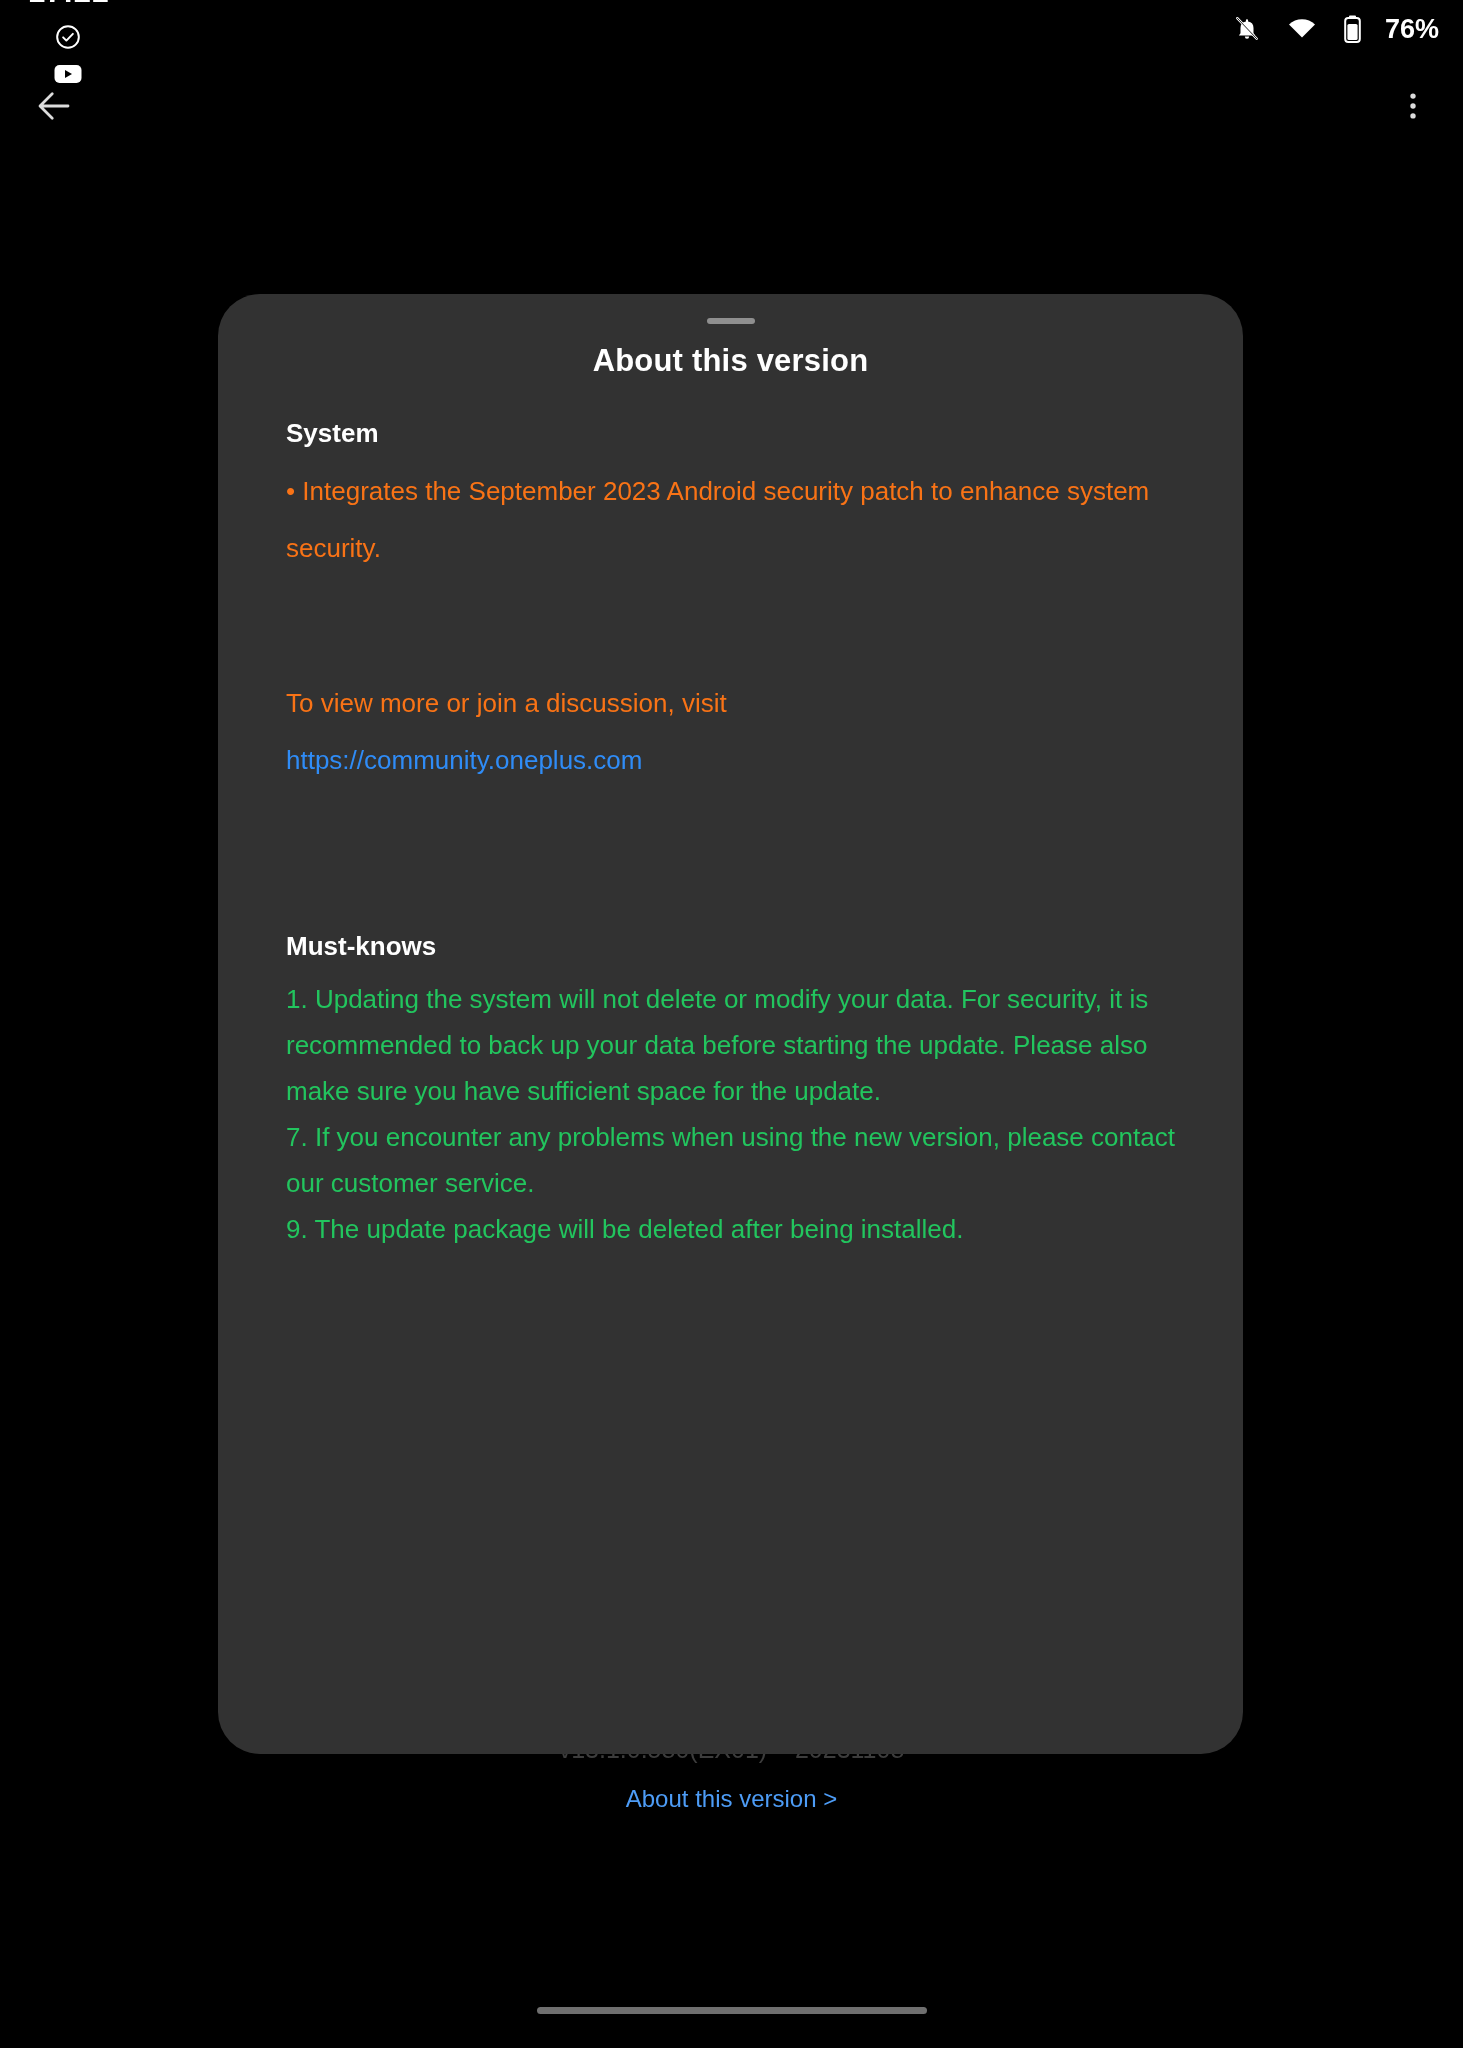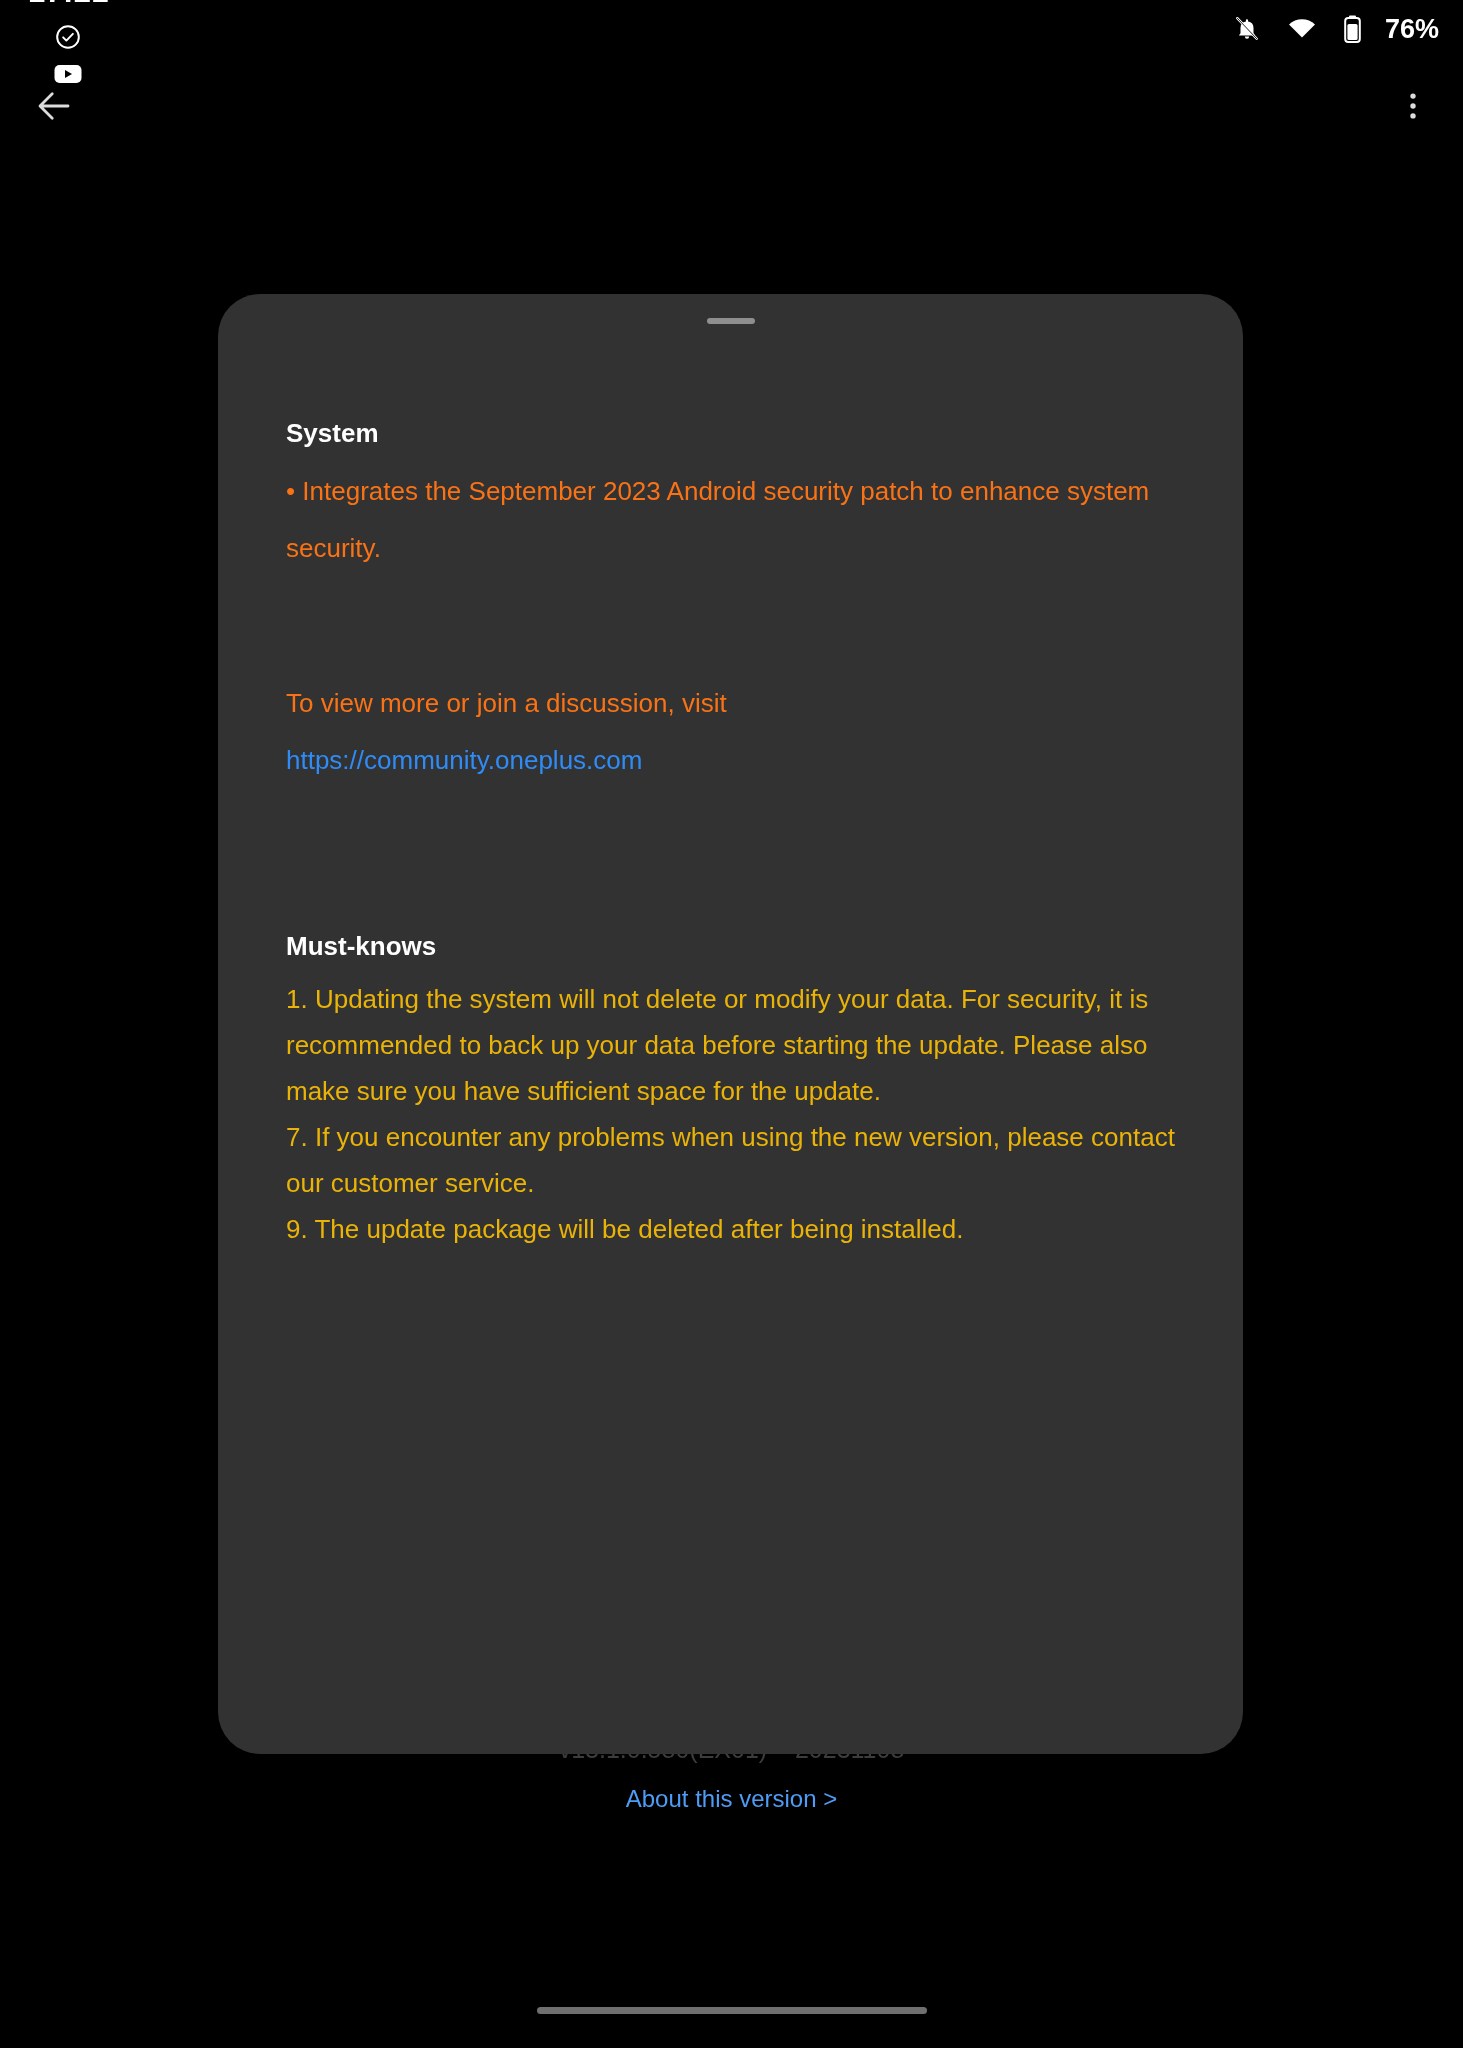--- a/index.html
+++ b/index.html
@@ -148,21 +148,21 @@
   .gap-xl { height: 122px; }
   .link-inline {
     display: block;
     color: #2f8cf7;
     font-size: 26px;
     line-height: 57px;
     text-decoration: none;
   }
   .mustknows-list { margin-top: 14px; }
   .mustknows-list .item {
-    color: #eab308;
+    color: #22c55e;
     font-size: 26px;
     line-height: 46px;
   }
 
   
   .navbar {
     position: absolute;
     left: 50%; bottom: 34px;
     transform: translateX(-50%);
     width: 390px; height: 7px;
@@ -231,20 +231,21 @@
     </div>
   </div>
 
   <div class="bg-content">
     <div class="bg-version-line">v13.1.0.580(EX01) – 20231108</div>
     <div class="about-link">About this version &gt;</div>
   </div>
 
   <div class="sheet">
     <div class="sheet-handle"></div>
+    <div class="sheet-title">About this version</div>
 
     <div class="sheet-body">
 
       <div class="sec-head">System</div>
       <div class="para">• Integrates the September 2023 Android security patch to enhance system security.</div>
 
       <div class="gap-lg"></div>
 
       <div class="para">To view more or join a discussion, visit</div>
       <a class="link-inline" href="#">https://community.oneplus.com</a>

